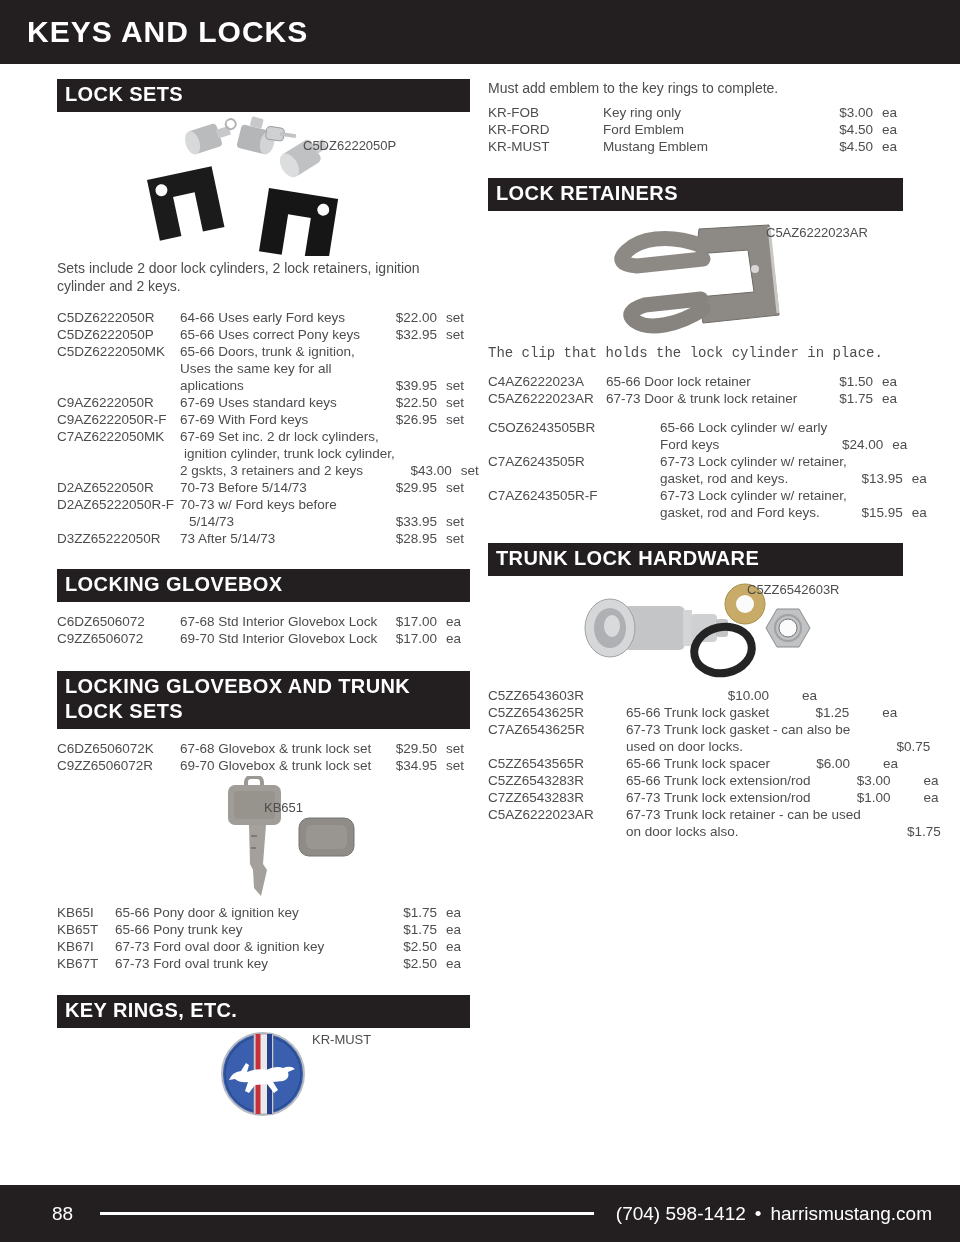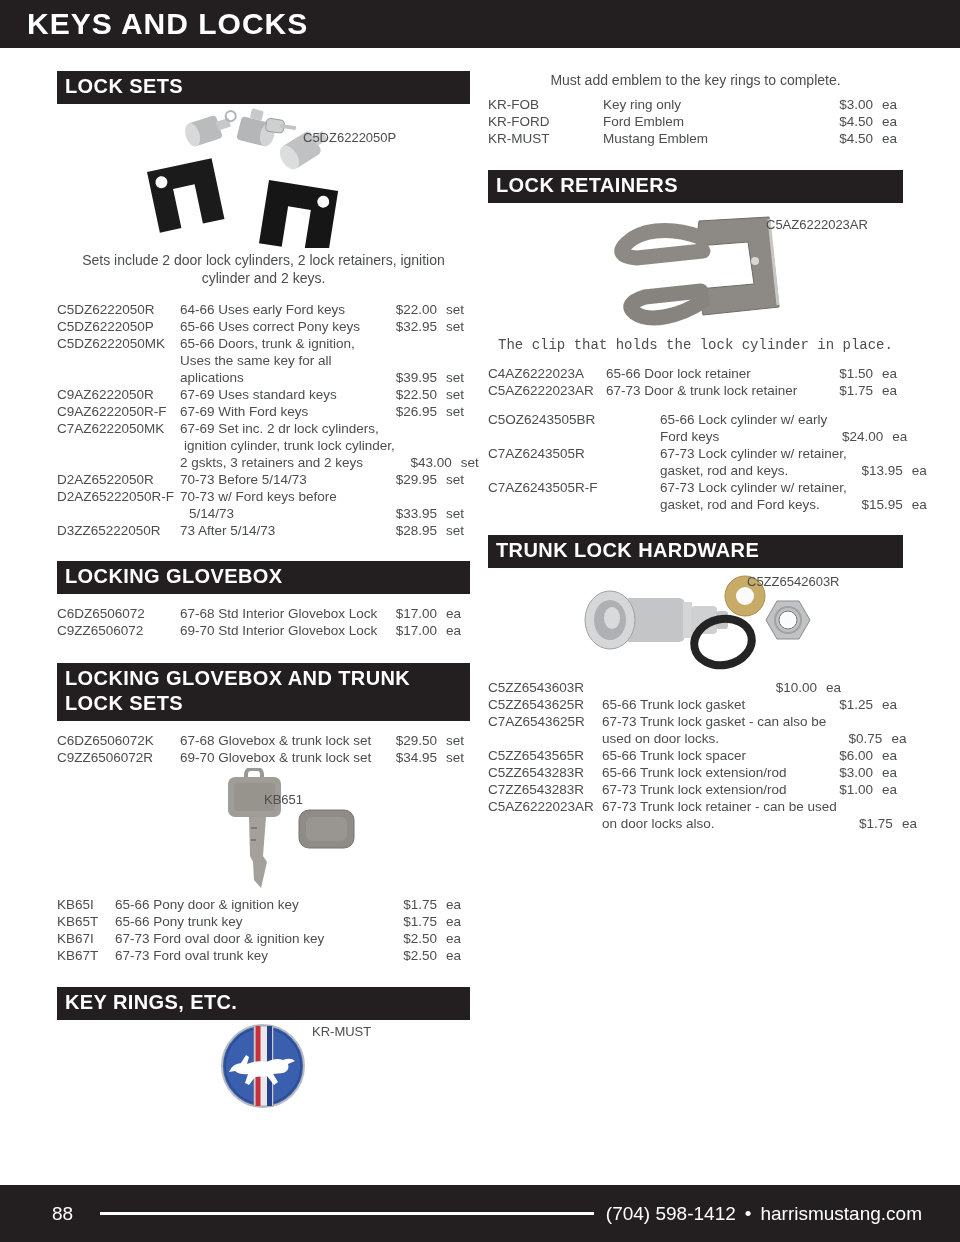--- a/index.html
+++ b/index.html
@@ -3,56 +3,56 @@
 <meta charset="utf-8">
 <style>
   * { box-sizing: border-box; }
   html,body { margin:0; padding:0; }
   body {
     width:960px; height:1242px; position:relative; overflow:hidden;
     background:#ffffff; color:#4c4d4f;
     font-family:"Liberation Sans", sans-serif;
   }
   .titlebar {
-    background:#231f20; height:48px; display:flex; align-items:center;
+    background:#231f20; height:64px; display:flex; align-items:center;
   }
   .titlebar .title {
     color:#fff; font-size:30px; font-weight:bold; letter-spacing:1px; margin-left:27px;
   }
-  .content { display:flex; padding:15px 57px 0 57px; gap:18px;margin-top:8px; }
+  .content { display:flex; padding:15px 57px 0 57px; gap:18px; }
   .col-left  { width:413px; }
   .col-right { width:415px; }
   .secbar {
     background:#231f20; color:#fff; font-weight:bold; font-size:20px;
     letter-spacing:0.4px; padding:3px 8px 5px 8px; line-height:25px;
   }
-  .para { font-size:14px; line-height:17.5px; color:#4c4d4f;text-align:center; }
+  .para { font-size:14px; line-height:17.5px; color:#4c4d4f; }
   .row { display:grid; font-size:13.5px; line-height:17px; color:#4c4d4f; }
   .t-ls { grid-template-columns:123px 1fr 57px 33px; }
   .t-kb { grid-template-columns:58px  1fr 57px 33px; }
   .t-kr { grid-template-columns:115px 1fr 52px 30px; }
   .t-rt { grid-template-columns:118px 1fr 46px 30px; }
   .t-cy { grid-template-columns:172px 1fr 56px 30px; }
-  .t-hw { grid-template-columns:114px 1fr 56px 30px; }
+  .t-hw { grid-template-columns:114px 1fr 56px 30px;gap:24px; }
   .pn { align-self:start; white-space:nowrap; }
   .ds { white-space:nowrap; }
   .ds .ind1 { padding-left:4px; }
   .ds .ind2 { padding-left:9px; }
   .pr { text-align:right; align-self:end; white-space:nowrap; }
   .un { align-self:end; padding-left:9px; }
   .photo { position:relative; }
   .photo svg { position:absolute; }
   .img-label { position:absolute; font-size:13px; color:#4c4d4f; white-space:nowrap; }
   .footer {
     position:absolute; left:0; right:0; bottom:0; height:57px;
     background:#231f20; color:#fff; display:flex; align-items:center;
   }
   .footer .pageno { font-size:19px; margin-left:52px; }
   .footer .rule { width:494px; height:3px; background:#fff; margin-left:27px; }
-  .footer .contact { margin-left:auto; margin-right:38px; font-size:19px; display:flex; gap:9px; align-items:center; }
+  .footer .contact { margin-left:auto; margin-right:28px; font-size:19px; display:flex; gap:9px; align-items:center; }
 </style>
 </head>
 <body>
 
 <header class="titlebar">
   <span class="title">KEYS AND LOCKS</span>
 </header>
 
 <div class="content">
 

